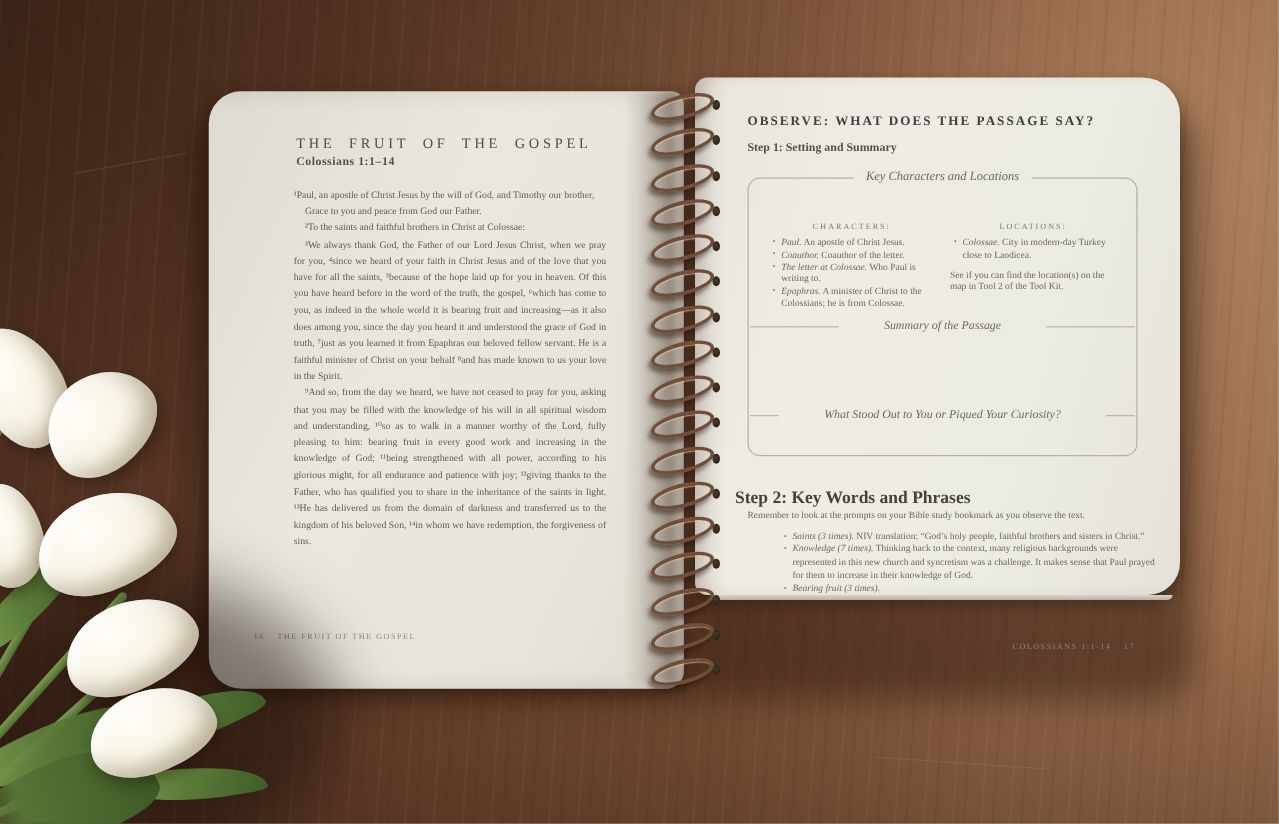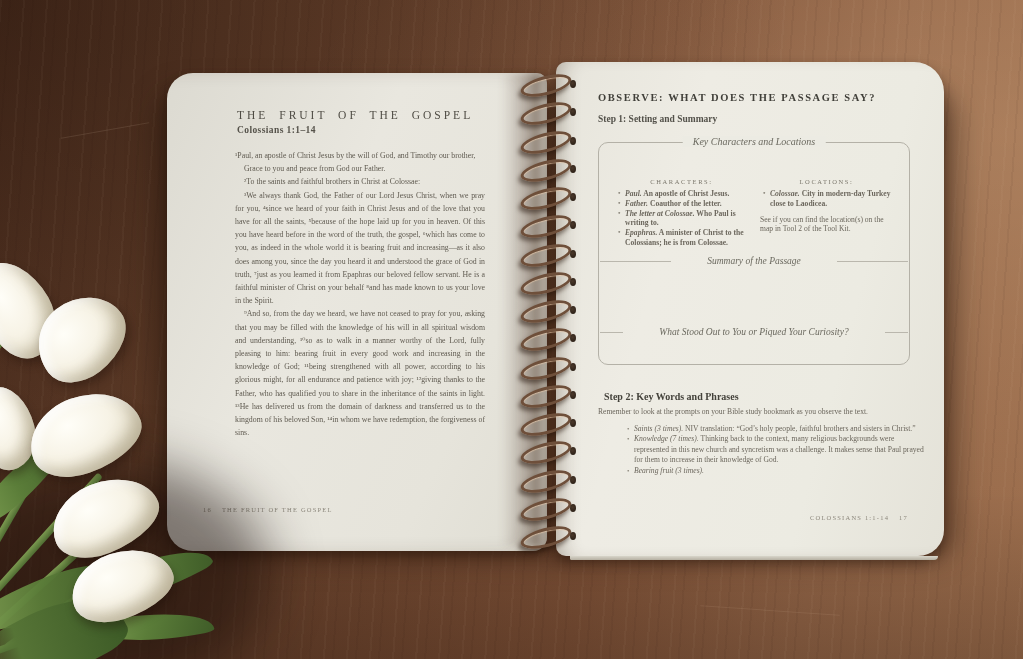--- a/index.html
+++ b/index.html
@@ -50,21 +50,21 @@
     background:linear-gradient(100deg,#64854012,#567436 30%,#3c5a26 100%);border-radius:30% 60% 20% 50%;}
 
   
   .book-shadow{position:absolute;left:156px;top:90px;width:800px;height:470px;z-index:1;
     background:rgba(30,15,7,.45);border-radius:30px;filter:blur(14px);}
   .page{position:absolute;z-index:2;}
   .left-page{left:167px;top:73px;width:380px;height:478px;
     border-radius:26px 10px 14px 26px;
     background:linear-gradient(115deg,#dcdad1 0%,#e9e7df 40%,#e6e4db 75%,#dfddd3 100%);
     box-shadow:0 5px 10px rgba(35,18,8,.4), inset -22px 0 26px -14px rgba(55,33,18,.45);}
-  .right-page{left:556px;top:62px;width:388px;height:494px;
+  .right-page{left:556px;top:62px;width:388px;height:414px;
     border-radius:10px 30px 26px 10px;
     background:linear-gradient(105deg,#e7e5dc 0%,#eeece4 30%,#ecebe2 70%,#e4e2d8 100%);
     box-shadow:0 6px 12px rgba(35,18,8,.45), inset 16px 0 20px -12px rgba(55,33,18,.32);}
   .right-page::after{content:"";position:absolute;left:14px;right:6px;bottom:-4px;height:4px;
     background:linear-gradient(to bottom,#d8d5ca,#b6b0a2);border-radius:0 0 16px 6px;}
 
   
   .spine-shadow{position:absolute;left:500px;top:74px;width:40px;height:472px;z-index:3;
     background:linear-gradient(to right, rgba(60,35,20,0), rgba(60,35,20,.38));filter:blur(3px);}
   .spiral{position:absolute;left:514px;top:76px;width:62px;height:466px;z-index:4;
@@ -92,29 +92,29 @@
   .rp-header{position:absolute;left:42px;top:30px;font-size:10.5px;font-weight:bold;letter-spacing:1.6px;color:#403f39;}
   .rp-step1{position:absolute;left:42px;top:52px;font-size:9.5px;font-weight:600;color:#53514a;}
   .kbox{position:absolute;left:42px;top:80px;width:310px;height:221px;border:1px solid #b4b1a7;border-radius:10px;
     display:flex;flex-direction:column;justify-content:center;}
   .kbox-title{position:absolute;top:-7px;left:50%;transform:translateX(-50%);
     background:#ecebe3;padding:0 10px;font-style:italic;font-size:10px;color:#6b695f;white-space:nowrap;}
   .kcols{display:flex;height:76px;margin-top:10px;padding:0 10px;}
   .kcol{flex:1;padding:0 4px;}
   .khead{text-align:center;font-size:6.5px;letter-spacing:1.6px;color:#7b776c;margin-bottom:4px;}
   .klist{margin:0;padding-left:12px;list-style:none;font-size:7.6px;line-height:9.8px;color:#6b665c;}
-  .klist li{position:relative;font-weight:bold;}
+  .klist li{position:relative;}
   .klist li::before{content:"•";position:absolute;left:-7px;color:#8a857a;font-size:7px;}
   .klist em, .kwlist em{font-style:italic;}
   .knote{margin:6px 0 0 2px;font-size:7.6px;line-height:9.8px;color:#6b665c;}
   .kdivider{display:flex;align-items:center;height:14px;padding:0 1px;color:#6b695f;gap:28px;}
   .kdivider .line{flex:1;border-top:1px solid #bab7ad;}
   .kdivider .dtext{padding:0 8px;font-style:italic;font-size:9.5px;white-space:nowrap;}
   .kspace1{height:57px;}
-  .rp-step2{position:absolute;left:48px;top:329px;font-size:10px;font-weight:bold;color:#44423b;}
+  .rp-step2{position:absolute;left:32px;top:329px;font-size:14px;font-weight:bold;color:#44423b;}
   .rp-intro{position:absolute;left:42px;top:345px;width:344px;font-size:7.6px;color:#6b665c;}
   .kwlist{position:absolute;left:64px;top:358px;width:296px;margin:4px;padding-left:10px;list-style:none;
     font-size:7.6px;line-height:10.4px;color:#6b665c;}
   .kwlist li{position:relative;}
   .kwlist li::before{content:"•";position:absolute;left:-7px;color:#8a857a;font-size:7px;}
   .rp-outro{position:absolute;left:42px;top:406px;width:346px;font-size:7.6px;line-height:10.4px;color:#6b665c;}
   .rp-footer{left:auto;right:36px;top:452px;text-align:right;}
   .rp-footer .num{margin-left:10px;}
 </style>
 </head>
@@ -167,21 +167,21 @@
   <div class="rp-header">OBSERVE: WHAT DOES THE PASSAGE SAY?</div>
   <div class="rp-step1">Step 1: Setting and Summary</div>
 
   <div class="kbox">
     <div class="kbox-title">Key Characters and Locations</div>
     <div class="kcols">
       <div class="kcol">
         <div class="khead">CHARACTERS:</div>
         <ul class="klist">
           <li><em>Paul.</em><span> An apostle of Christ Jesus.</span></li>
-          <li><em>Father.</em><span> Coauthor of the letter.</span></li>
+          <li><em>Coauthor.</em><span> Coauthor of the letter.</span></li>
           <li><em>The letter at Colossae.</em><span> Who Paul is writing to.</span></li>
           <li><em>Epaphras.</em><span> A minister of Christ to the Colossians; he is from Colossae.</span></li>
         </ul>
       </div>
       <div class="kcol">
         <div class="khead">LOCATIONS:</div>
         <ul class="klist">
           <li><em>Colossae.</em><span> City in modern-day Turkey close to Laodicea.</span></li>
         </ul>
         <p class="knote">See if you can find the location(s) on the map in Tool 2 of the Tool Kit.</p>

